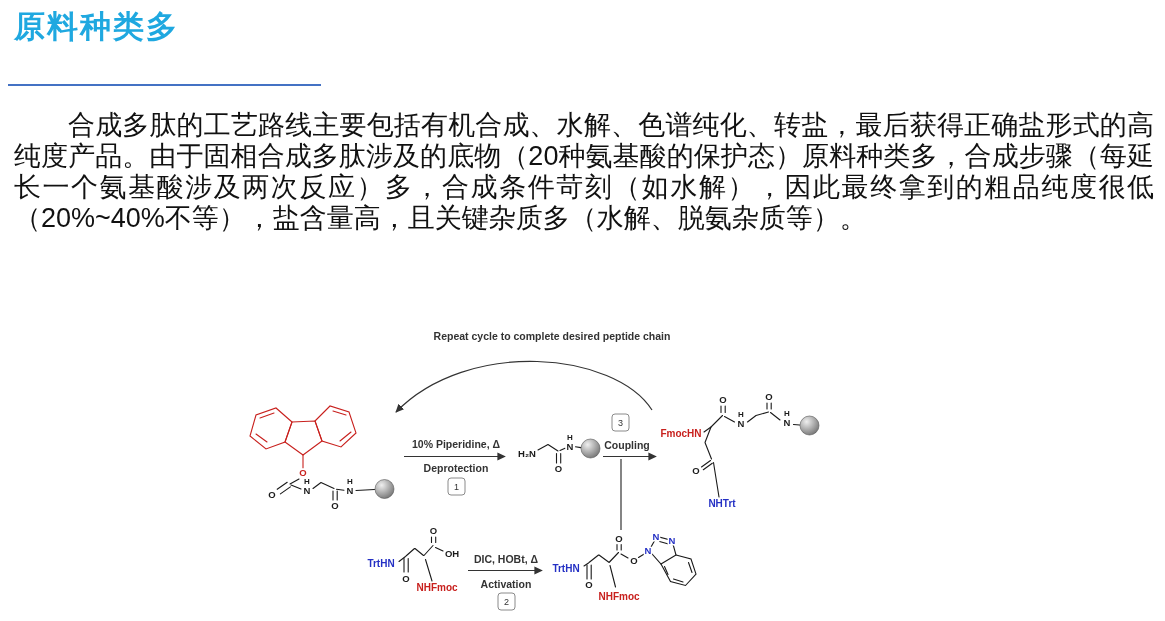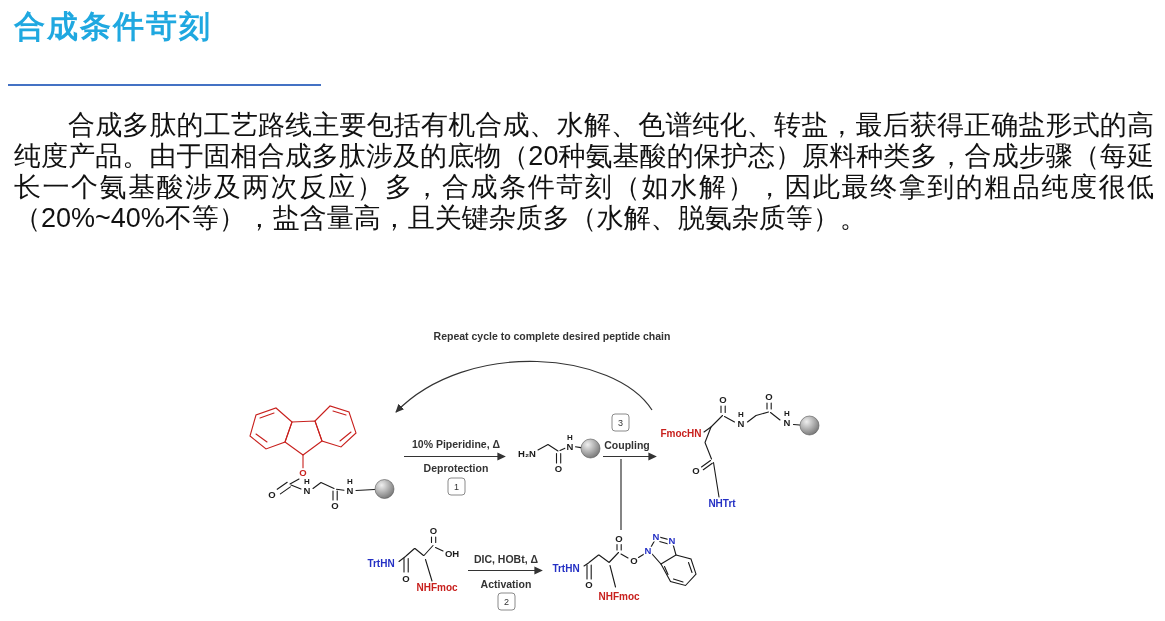--- a/index.html
+++ b/index.html
@@ -38,21 +38,21 @@
   .steptext { font-size:10.5px; font-weight:bold; fill:#333; text-anchor:middle; }
   .stepnum { font-size:9px; fill:#333; text-anchor:middle; }
   .stepbox { fill:#fff; stroke:#8a8a8a; stroke-width:1; }
   .bead { stroke:#555; stroke-width:0.6; }
 </style>
 </head>
 <body>
 
 <div class="slide">
 
-  <h1 class="slide-title">合成条件苛刻</h1>
+  <h1 class="slide-title">原料种类多</h1>
   <div class="title-underline"></div>
 
   <p class="body-text">合成多肽的工艺路线主要包括有机合成、水解、色谱纯化、转盐，最后获得正确盐形式的高纯度产品。由于固相合成多肽涉及的底物（20种氨基酸的保护态）原料种类多，合成步骤（每延长一个氨基酸涉及两次反应）多，合成条件苛刻（如水解），因此最终拿到的粗品纯度很低（20%~40%不等），盐含量高，且关键杂质多（水解、脱氨杂质等）。</p>
 
   <figure class="diagram">
     <svg class="diagram-svg" viewBox="0 0 1165 299" width="1165" height="299" role="img">
       <defs>
         <marker id="arw" viewBox="0 0 10 10" refX="8.5" refY="5" markerWidth="7.5" markerHeight="7.5" orient="auto">
           <path d="M0,0.6 L9.5,5 L0,9.4 z" fill="#333"></path>
         </marker>

